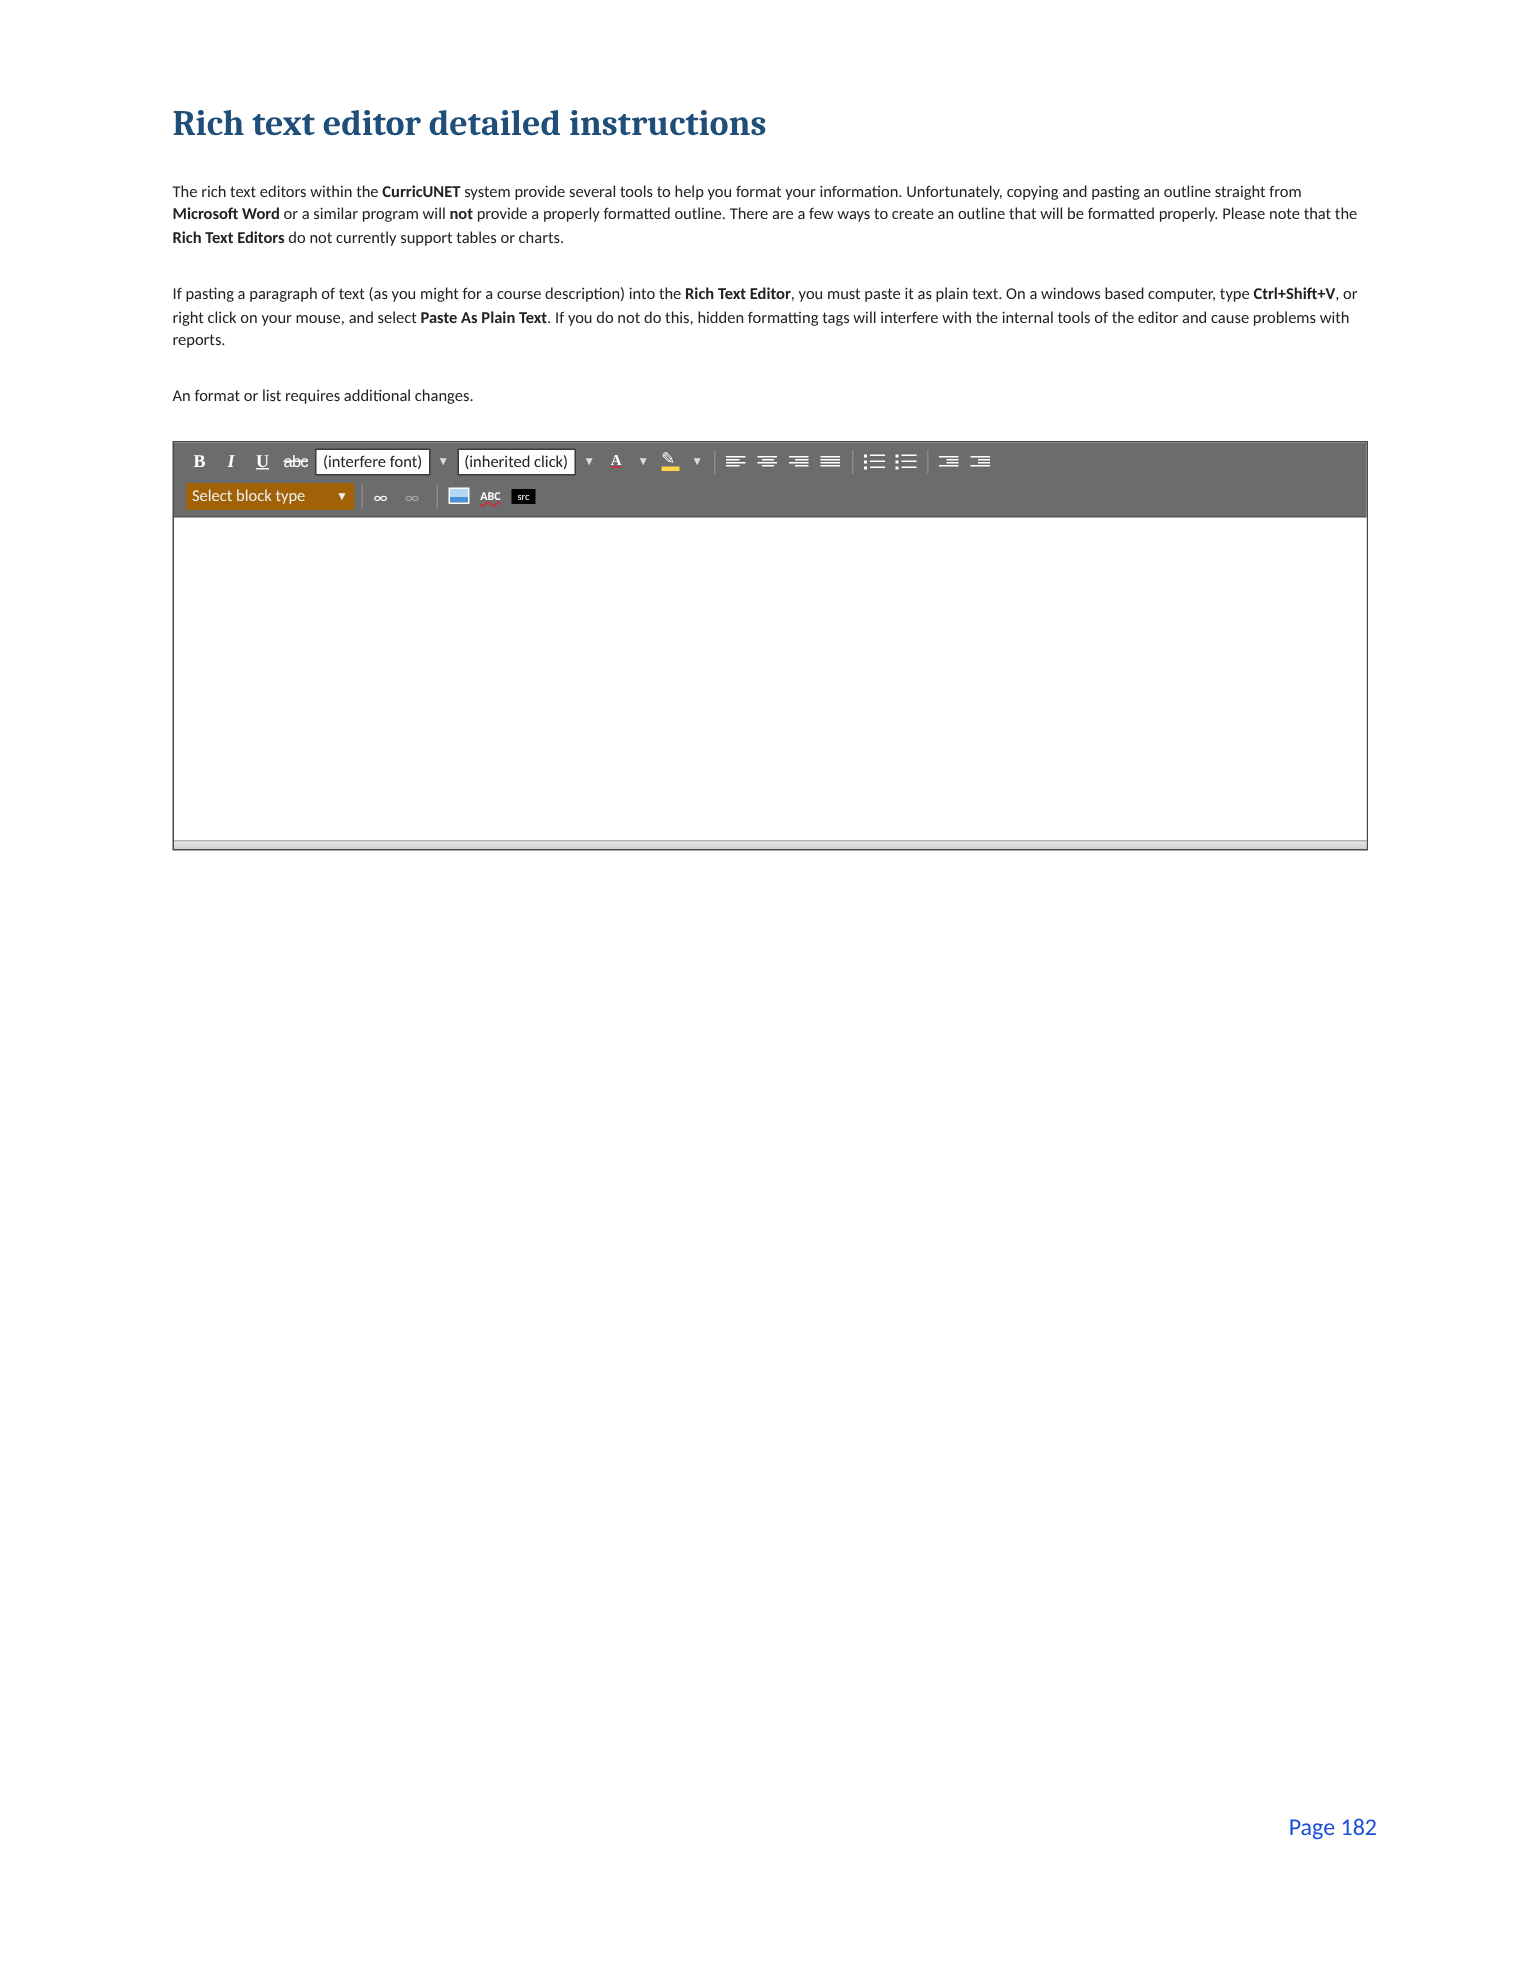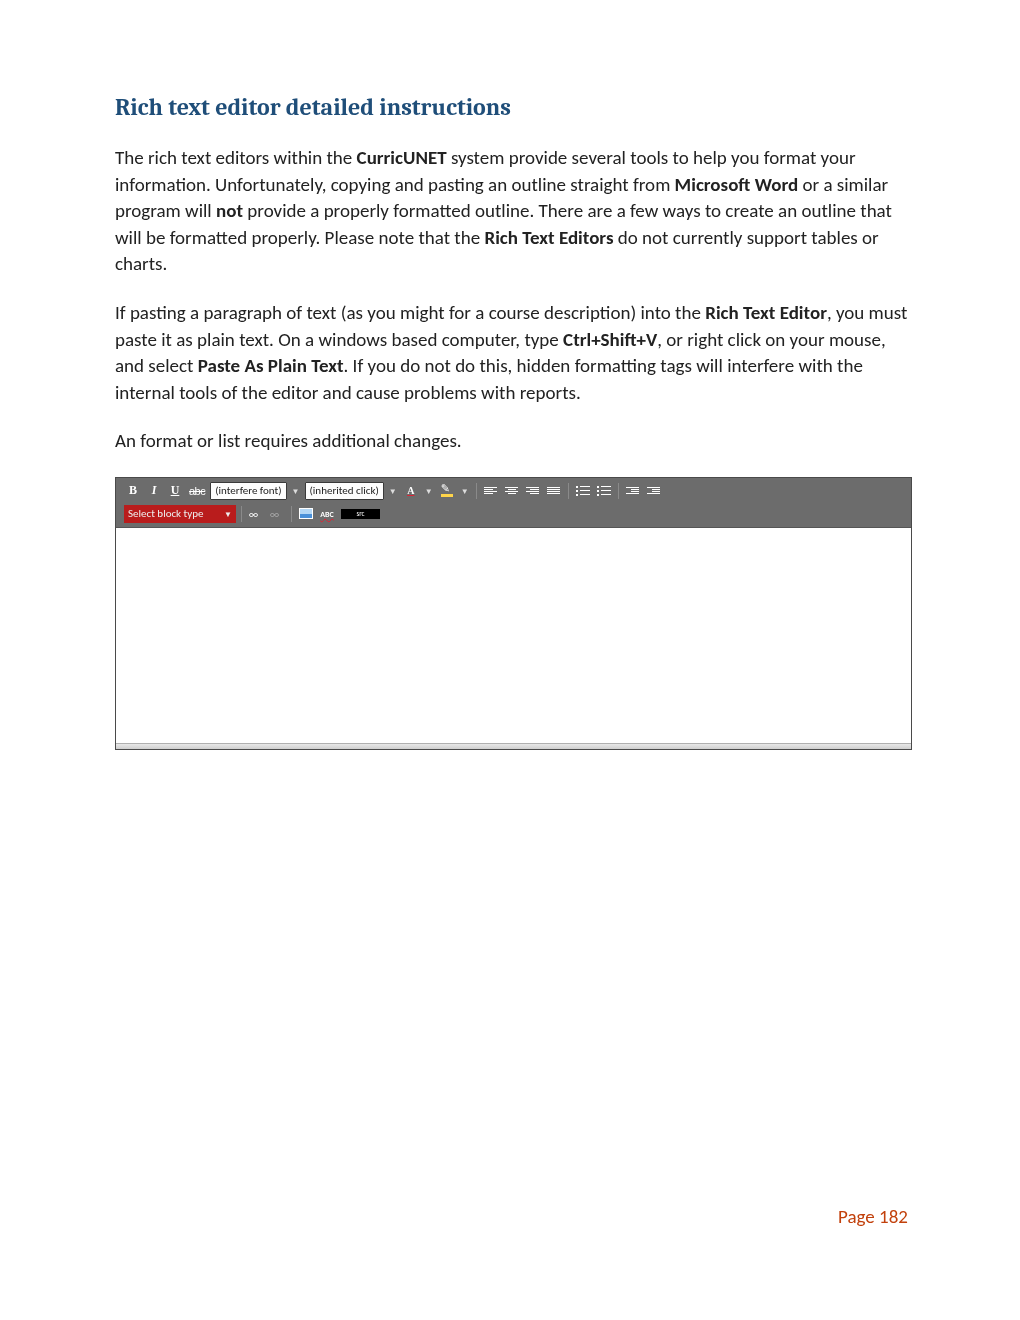--- a/index.html
+++ b/index.html
@@ -6,33 +6,33 @@
   html, body {
     margin: 0;
     padding: 0;
     width: 1020px;
     height: 1320px;
     background: #fff;
     font-family: Calibri, "Segoe UI", Arial, sans-serif;
     color: #222;
   }
   .page {
-    padding: 93px 108px 60px 115px;
+    padding: 68px 108px 60px 115px;
     position: relative;
     height: 1320px;
   }
   h1.title {
     color: #1f4e79;
     font-size: 24px;
     font-weight: 700;
     margin: 0 0 24px 0;
     font-family: Cambria, Georgia, serif;
   }
   p.body {
-    font-size: 19px;
+    font-size: 11px;
     line-height: 1.4;
     margin: 0 0 22px 0;
     color: #222;
   }
   p.body b { font-weight: 700; }
   .editor-frame {
     border: 1px solid #4a4a4a;
     margin-top: 6px;
     background: #fff;
   }
@@ -133,21 +133,21 @@
   .bullet-dot { width: 2px; height: 2px; background: #fff; }
   .bullet-line { height: 1px; background: #fff; flex: 1; }
   .tool-row2 {
     width: 100%;
     display: flex;
     align-items: center;
     gap: 3px;
     margin-top: 3px;
   }
   .block-combo {
-    background: #b91c1c;
+    background: #a16207;
     color: #eee;
     border: none;
     height: 18px;
     padding: 0 4px;
     font-size: 11px;
     display: inline-flex;
     align-items: center;
     min-width: 112px;
     justify-content: space-between;
   }
@@ -164,44 +164,44 @@
     border: 1px solid #fff;
     background: linear-gradient(to top, #4a90d9 40%, #b4d7f5 40%);
   }
   .icon-spell {
     font-size: 8px;
     font-weight: 700;
     color: #fff;
     text-decoration: underline wavy #d23;
   }
   .icon-src {
-    width: 39px; height: 10px;
+    width: 16px; height: 10px;
     background: #000000;
     color: #fff;
     font-size: 7px;
     display: inline-flex;
     align-items: center;
     justify-content: center;
   }
   .editor-body {
     height: 216px;
     background: #fff;
     border-top: 1px solid #555;
   }
   .editor-bottom {
     height: 6px;
     background: linear-gradient(#e8e8e8, #cfcfcf);
     border-top: 1px solid #b0b0b0;
   }
   .page-num {
     position: absolute;
-    right: 112px;
+    right: 102px;
     bottom: 92px;
-    font-size: 19px;
-    color: #c2410c;
+    font-size: 16px;
+    color: #1d4ed8;
   }
 </style>
 </head>
 <body>
 
 <div class="page">
 
   <h1 class="title">Rich text editor detailed instructions</h1>
 
   <p class="body">

